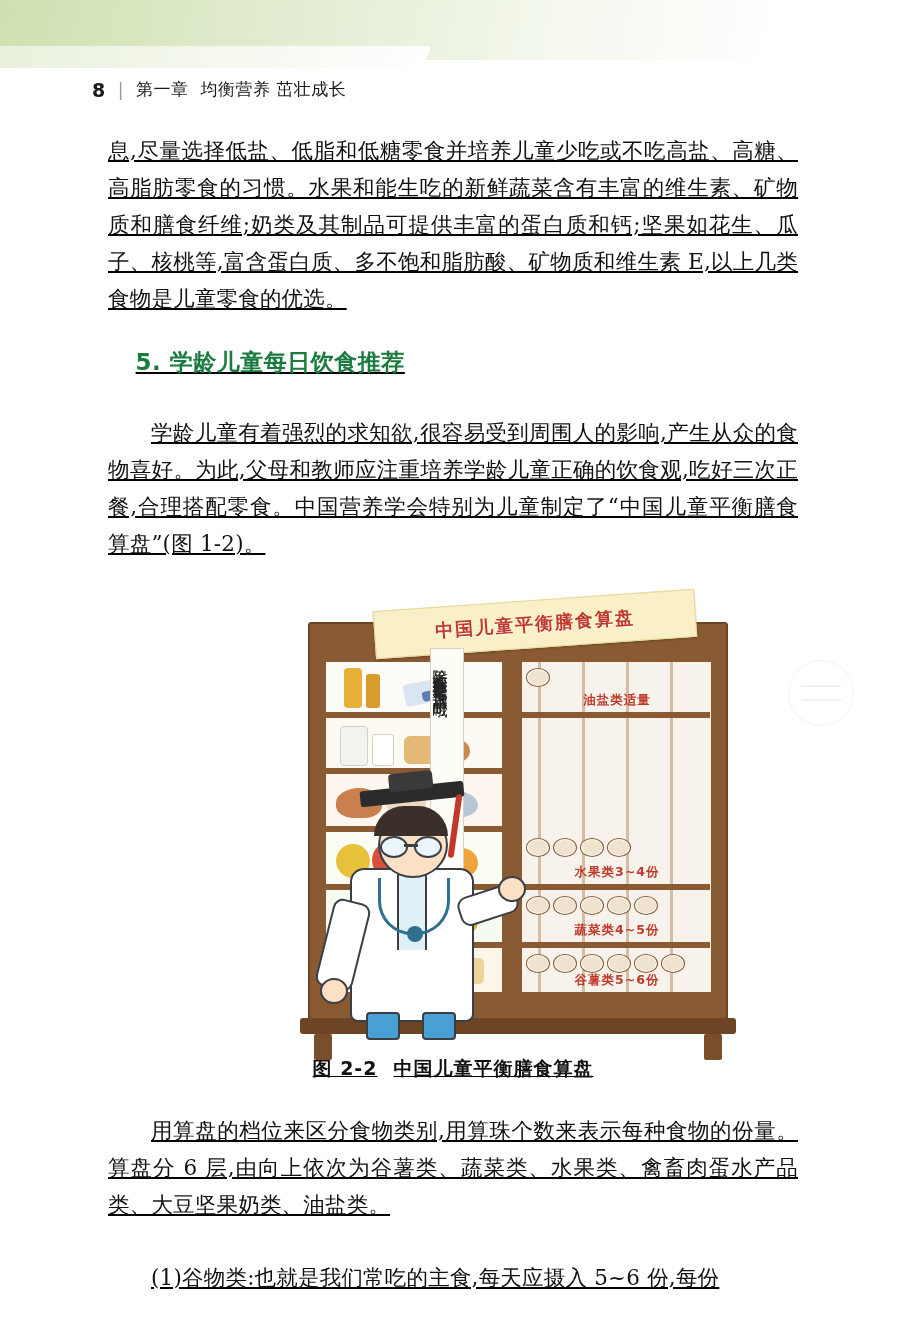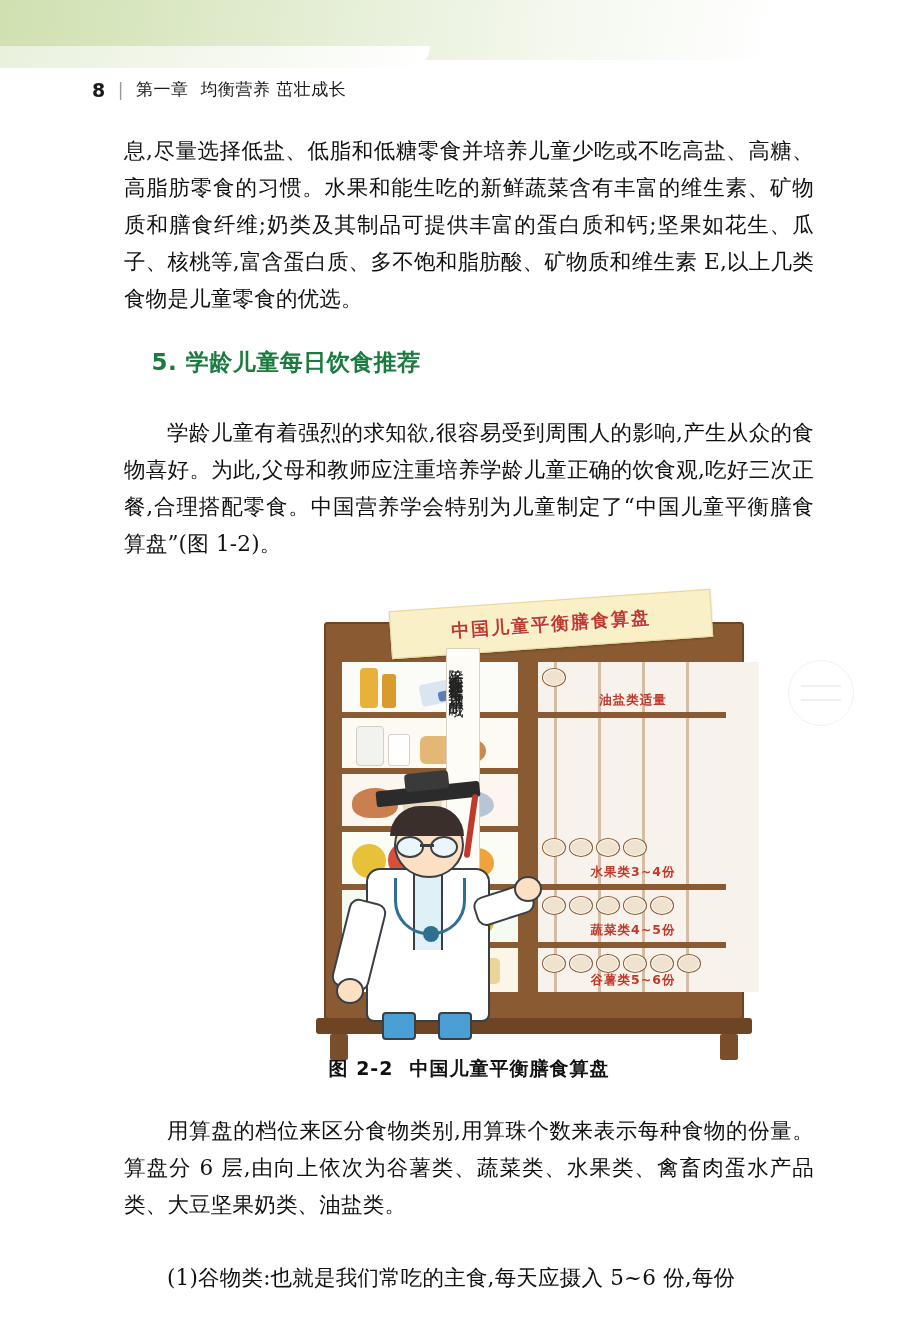--- a/index.html
+++ b/index.html
@@ -29,21 +29,21 @@
     position:absolute;left:92px;top:78px;
     display:flex;align-items:center;gap:12px;
     font-size:17px;color:#1a1a1a;
     letter-spacing:.5px;
   }
   .runhead .pg{font-size:19px;font-weight:bold;}
   .runhead .sep{color:#999;font-weight:400;}
   .runhead .chap{font-size:17px;}
 
   .content{
-    position:absolute;left:124px;top:132px;width:690px;
+    position:absolute;left:108px;top:132px;width:690px;text-decoration:underline;
   }
   p.body{
     margin:0 0 0 0;
     font-size:21.5px;
     line-height:37px;
     color:#111;
     text-align:justify;
     letter-spacing:.2px;
     font-family:"DejaVu Serif","Liberation Serif",serif;
   }
@@ -92,21 +92,21 @@
   }
   .frame-inner{
     position:absolute;left:18px;top:40px;width:384px;height:330px;
     background:#ffffff;
   }
   .col-left{
     position:absolute;left:0px;top:0px;width:176px;height:330px;
     background:#fdfdfb;overflow:hidden;
   }
   .col-right{
-    position:absolute;left:196px;top:0px;width:221px;height:330px;
+    position:absolute;left:196px;top:0px;width:189px;height:330px;
     background:#f7f3ec;overflow:hidden;
   }
   .divider{
     position:absolute;left:176px;top:-40px;width:20px;height:410px;background:#8a5a32;
   }
   .foot{
     position:absolute;left:-8px;bottom:-14px;width:436px;height:16px;background:#6d4524;border-radius:3px;
   }
   .legs{position:absolute;left:6px;bottom:-40px;width:408px;height:28px;}
   .legs span{position:absolute;bottom:0;width:18px;height:26px;background:#7a4d2b;border-radius:2px;}

